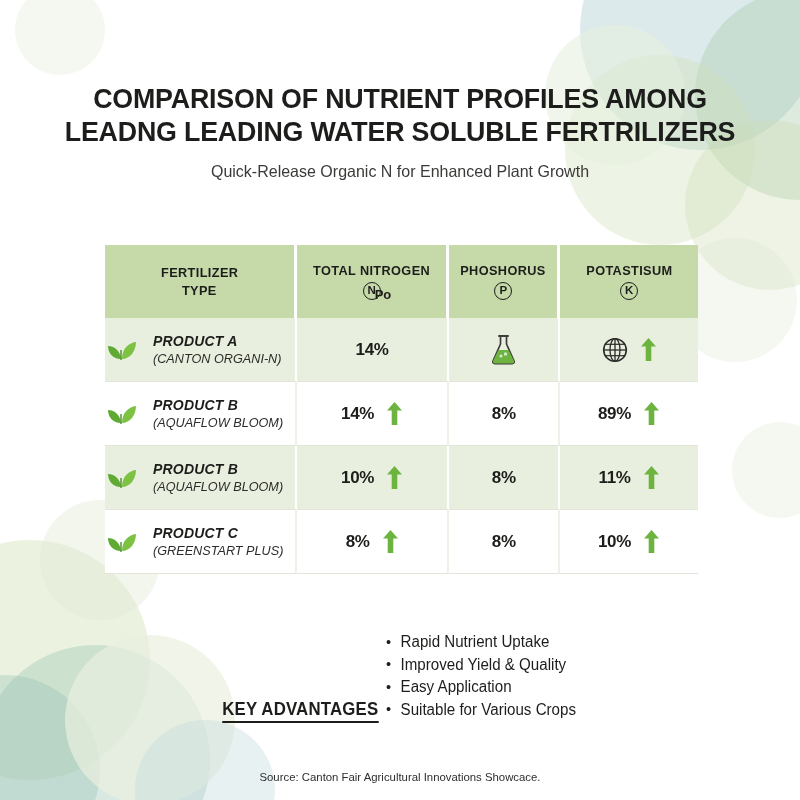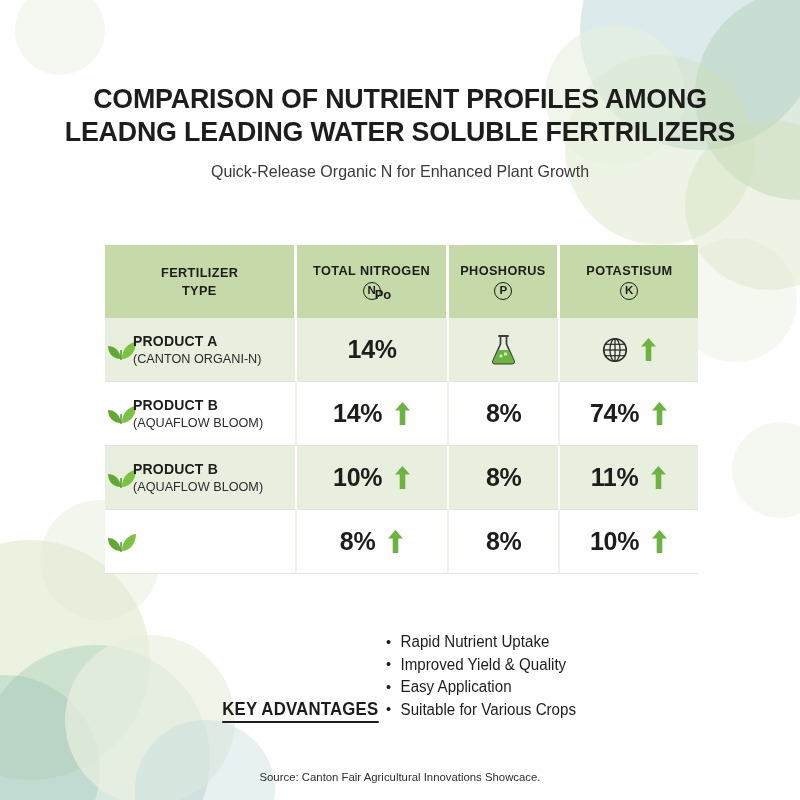--- a/index.html
+++ b/index.html
@@ -137,22 +137,23 @@
     height: 64px;
     border-right: 2px solid #ffffff;
     border-bottom: 1px solid #e2e6d8;
   }
   .row.data .cell:last-child { border-right: none; }
   .row.data.tint .cell { background: #e9efdf; }
   .row.data.plain .cell { background: #ffffff; }
   .row.data.plain .cell { border-right-color: #eef1e8; }
 
   .prod {
-    padding-left: 28px;
+    padding-left: 48px;
     line-height: 1.15;
+    font-style: italic;
   }
   .prod-name {
     font-weight: bold;
     font-size: 14.6px;
     color: #1d1d1b;
     letter-spacing: 0.2px;
     transform: scaleX(0.96);
     transform-origin: left center;
   }
   .prod-sub {
@@ -166,21 +167,21 @@
     position: absolute;
     left: 2px;
     top: 50%;
     margin-top: -12px;
     width: 30px;
     height: 24px;
   }
 
   .val {
     font-weight: bold;
-    font-size: 25px;
+    font-size: 17px;
     color: #1d1d1b;
     letter-spacing: -0.3px;
   }
   .val-wrap {
     display: flex;
     align-items: center;
     justify-content: center;
     gap: 12px;
   }
   .arrow { width: 17px; height: 25px; }
@@ -370,21 +371,21 @@
           <svg class="arrow" viewBox="0 0 17 25" xmlns="http://www.w3.org/2000/svg">
             <path d="M8.5 1 L16 9.5 L11.3 9.5 L11.3 24 L5.7 24 L5.7 9.5 L1 9.5 Z" fill="#6cb33f"></path>
           </svg>
         </div>
       </div>
       <div class="cell c2">
         <span class="val">8%</span>
       </div>
       <div class="cell c3">
         <div class="val-wrap">
-          <span class="val">74%</span>
+          <span class="val">89%</span>
           <svg class="arrow" viewBox="0 0 17 25" xmlns="http://www.w3.org/2000/svg">
             <path d="M8.5 1 L16 9.5 L11.3 9.5 L11.3 24 L5.7 24 L5.7 9.5 L1 9.5 Z" fill="#6cb33f"></path>
           </svg>
         </div>
       </div>
     </div>
 
     <div class="row data tint">
       <div class="cell c0">
         <svg class="leaf" viewBox="0 0 30 24" xmlns="http://www.w3.org/2000/svg">
@@ -418,20 +419,24 @@
       </div>
     </div>
 
     <div class="row data plain">
       <div class="cell c0">
         <svg class="leaf" viewBox="0 0 30 24" xmlns="http://www.w3.org/2000/svg">
           <path d="M14 21 C6 21 1 15 1 8 C7 8 13 12 14 21 Z" fill="#5faa32"></path>
           <path d="M15 21 C15 11 21 5 29 4 C29 13 23 21 15 21 Z" fill="#7dc242"></path>
           <path d="M14 22 L14 12" stroke="#4b8f28" stroke-width="1.4" fill="none"></path>
         </svg>
+        <div class="prod">
+          <div class="prod-name">PRODUCT C</div>
+          <div class="prod-sub">(GREENSTART PLUS)</div>
+        </div>
       </div>
       <div class="cell c1">
         <div class="val-wrap">
           <span class="val">8%</span>
           <svg class="arrow" viewBox="0 0 17 25" xmlns="http://www.w3.org/2000/svg">
             <path d="M8.5 1 L16 9.5 L11.3 9.5 L11.3 24 L5.7 24 L5.7 9.5 L1 9.5 Z" fill="#6cb33f"></path>
           </svg>
         </div>
       </div>
       <div class="cell c2">

